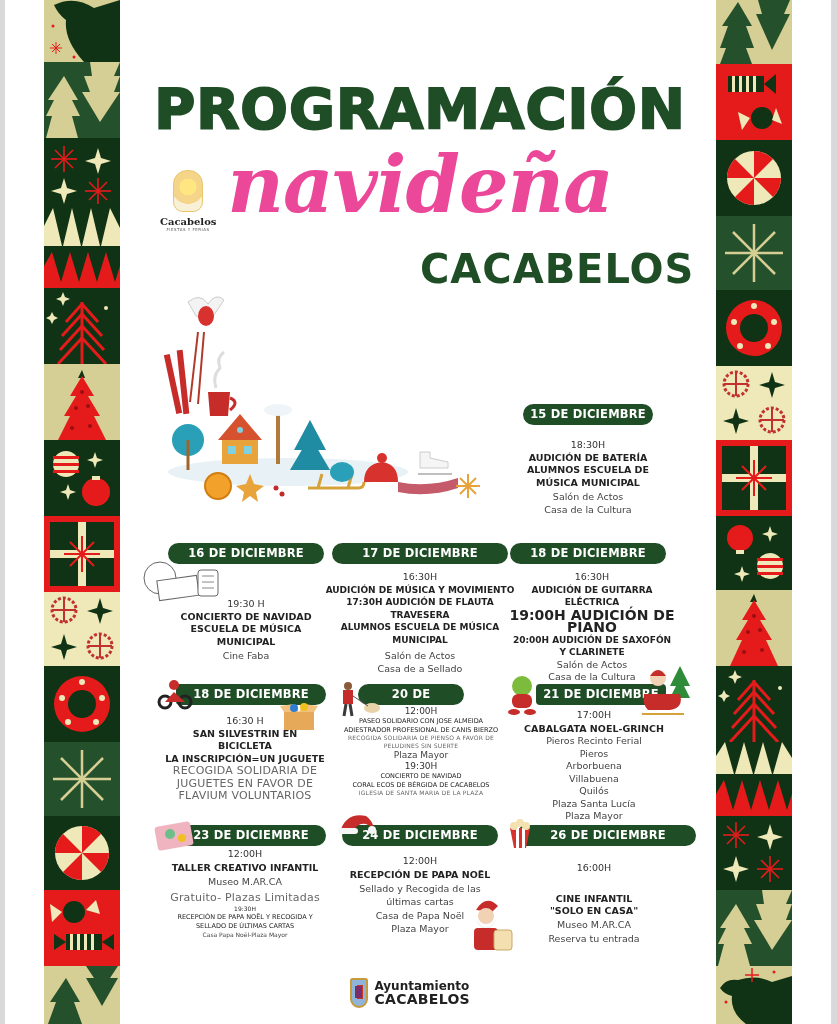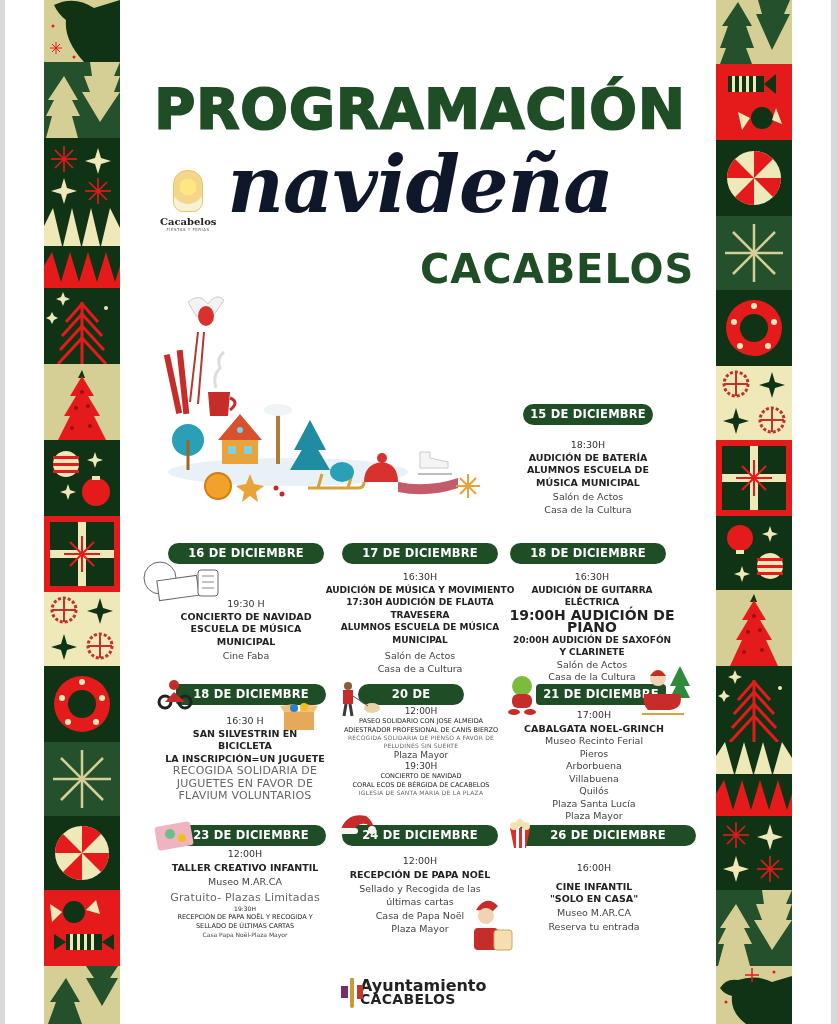--- a/index.html
+++ b/index.html
@@ -11,21 +11,21 @@
   .strip { position: absolute; top: 0; width: 76px; height: 1024px; overflow: hidden; }
   .strip.left { left: 44px; }
   .strip.right { left: 716px; }
   .tile { position: absolute; left: 0; width: 76px; overflow: hidden; }
   .tile svg { display: block; width: 76px; height: 100%; }
 
   .title-main { position: absolute; left: 130px; width: 580px; top: 76px; text-align: center;
     font-family: "DejaVu Sans", sans-serif; font-weight: 900; font-size: 56px; letter-spacing: 1px; color: #1f4d26;
     -webkit-text-stroke: 2px #1f4d26; }
   .title-script { position: absolute; left: 200px; width: 440px; top: 140px; text-align: center;
-    font-family: "DejaVu Serif", serif; font-style: italic; font-weight: bold; font-size: 78px; color: #0f172a;
+    font-family: "DejaVu Serif", serif; font-style: italic; font-weight: bold; font-size: 78px; color: #ec4899;
     letter-spacing: -1px; line-height: 90px; }
   .title-town { position: absolute; left: 420px; width: 260px; top: 246px; text-align: center;
     font-family: "DejaVu Sans", sans-serif; font-weight: bold; font-size: 40px; color: #1f4d26; letter-spacing: 1px; }
 
   .logo-fiestas { position: absolute; left: 160px; top: 170px; width: 56px; height: 70px; text-align: center; }
   .logo-fiestas .badge { width: 30px; height: 42px; margin: 0 auto; border-radius: 14px 14px 10px 10px;
     background: radial-gradient(circle at 50% 40%, #ffe680 0 30%, #f5d58a 31% 60%, #f9f1d6 61%); border: 1px solid #e9c46a; }
   .logo-fiestas .name { font-family: "DejaVu Serif", serif; font-weight: bold; font-size: 10px; color: #222; margin-top: 4px; }
   .logo-fiestas .sub { font-size: 4px; color: #555; letter-spacing: .5px; }
 
@@ -41,21 +41,21 @@
   .ev-note { color: #666; font-size: 11px; letter-spacing: .2px; }
   .ev-tiny { font-size: 6px; line-height: 8px; }
   .ev-tiny-bold { font-size: 6.5px; line-height: 8.5px; font-weight: normal; color: #222; }
 
   .deco { position: absolute; }
 
   .footer-logo { position: absolute; left: 350px; top: 975px; width: 120px; height: 36px; display: flex; align-items: center; gap: 6px; }
   .shield { width: 26px; height: 30px; border-radius: 4px 4px 13px 13px; background: #8fb3d9; border: 2px solid #c79a3b; position: relative; }
   .shield:before { content: ""; position: absolute; left: 5px; top: 5px; width: 6px; height: 14px; background: #c0392b; }
   .shield:after { content: ""; position: absolute; right: 4px; top: 6px; width: 7px; height: 12px; background: #7a2d6b; }
-  .fl-text .l1 { font-size: 16px; font-weight: bold; color: #222; line-height: 12px; }
+  .fl-text .l1 { font-size: 12px; font-weight: bold; color: #222; line-height: 12px; }
   .fl-text .l2 { font-size: 14px; font-weight: bold; color: #222; line-height: 15px; letter-spacing: .3px; }
 </style>
 </head>
 <body>
 
 <div class="edge-l"></div>
 <div class="edge-r"></div>
 
 <div class="strip left">
   <div class="tile" style="top:0;height:62px">
@@ -497,29 +497,29 @@
 <svg class="deco" style="left:140px;top:560px;width:82px;height:46px" viewBox="0 0 82 46">
   <circle cx="20" cy="18" r="16" fill="none" stroke="#666" stroke-width="1"></circle>
   <rect x="18" y="18" width="40" height="20" fill="#fff" stroke="#666" stroke-width="1" transform="rotate(-8 38 28)"></rect>
   <rect x="58" y="10" width="20" height="26" rx="3" fill="#fff" stroke="#666" stroke-width="1"></rect>
   <line x1="62" y1="16" x2="74" y2="16" stroke="#888"></line>
     <line x1="62" y1="22" x2="74" y2="22" stroke="#888"></line>
     <line x1="62" y1="28" x2="74" y2="28" stroke="#888"></line>
 </svg>
 
 <div class="event" style="left:322px;top:543px;width:196px">
-  <span class="pill" style="width:156px">17 DE DICIEMBRE</span>
+  <span class="pill" style="width:176px">17 DE DICIEMBRE</span>
   <span class="ev-line ev-time" style="margin-top:7px">16:30H</span>
   <span class="ev-line ev-bold" style="font-size:9px">AUDICIÓN DE MÚSICA Y MOVIMIENTO</span>
   <span class="ev-line ev-bold" style="font-size:9px">17:30H AUDICIÓN DE FLAUTA</span>
   <span class="ev-line ev-bold" style="font-size:9px">TRAVESERA</span>
   <span class="ev-line ev-bold" style="font-size:9px">ALUMNOS ESCUELA DE MÚSICA</span>
   <span class="ev-line ev-bold" style="font-size:9px">MUNICIPAL</span>
   <span class="ev-line ev-place" style="margin-top:4px">Salón de Actos</span>
-  <span class="ev-line ev-place">Casa de a Cultura</span>
+  <span class="ev-line ev-place">Casa de a Sellado</span>
 </div>
 
 <div class="event" style="left:504px;top:543px;width:176px">
   <span class="pill" style="width:156px;margin-left:6px">18  DE DICIEMBRE</span>
   <span class="ev-line ev-time" style="margin-top:7px">16:30H</span>
   <span class="ev-line ev-bold" style="font-size:9px">AUDICIÓN DE GUITARRA</span>
   <span class="ev-line ev-bold" style="font-size:9px">ELÉCTRICA</span>
   <span class="ev-line ev-bold" style="font-size:14px">19:00H AUDICIÓN DE PIANO</span>
   <span class="ev-line ev-bold" style="font-size:9px">20:00H AUDICIÓN DE SAXOFÓN</span>
   <span class="ev-line ev-bold" style="font-size:9px">Y CLARINETE</span>
@@ -570,21 +570,21 @@
     <line x1="8" y1="24" x2="6" y2="36" stroke="#3a3a3a" stroke-width="3"></line>
     <line x1="12" y1="24" x2="14" y2="36" stroke="#3a3a3a" stroke-width="3"></line>
   <ellipse cx="34" cy="28" rx="8" ry="5" fill="#e8d2a8"></ellipse>
     <line x1="15" y1="16" x2="30" y2="26" stroke="#555"></line>
 </svg>
 
 <div class="event" style="left:506px;top:684px;width:176px">
   <span class="pill" style="width:130px;margin-left:30px;border-radius:4px">21  DE DICIEMBRE</span>
   <span class="ev-line ev-time" style="margin-top:4px">17:00H</span>
   <span class="ev-line ev-bold" style="margin-top:1px">CABALGATA NOEL-GRINCH</span>
-  <span class="ev-line ev-place">Museo Recinto Ferial</span>
+  <span class="ev-line ev-place">Pieros Recinto Ferial</span>
   <span class="ev-line ev-place">Pieros</span>
   <span class="ev-line ev-place">Arborbuena</span>
   <span class="ev-line ev-place">Villabuena</span>
   <span class="ev-line ev-place">Quilós</span>
   <span class="ev-line ev-place">Plaza Santa Lucía</span>
   <span class="ev-line ev-place">Plaza Mayor</span>
 </div>
 <svg class="deco" style="left:502px;top:672px;width:40px;height:44px" viewBox="0 0 40 44">
   <circle cx="20" cy="14" r="10" fill="#7dbb3c"></circle>
     <rect x="10" y="22" width="20" height="14" rx="6" fill="#c62d2a"></rect>
@@ -635,21 +635,21 @@
   <path d="M8 14 Q18 -2 30 10 L24 16Z" fill="#c62d2a"></path>
     <circle cx="18" cy="20" r="8" fill="#f1d2b4"></circle>
     <path d="M8 22 Q18 40 28 22 Q26 32 18 34 Q10 32 8 22Z" fill="#f5f5f5"></path>
   <rect x="6" y="32" width="24" height="22" rx="4" fill="#c62d2a"></rect>
     <rect x="26" y="34" width="18" height="20" rx="3" fill="#f3dfb0" stroke="#c9a866"></rect>
 </svg>
 
 <div class="event" style="left:506px;top:825px;width:176px">
   <span class="pill" style="width:176px;margin-left:14px;border-radius:4px 11px 11px 4px">26 DE DICIEMBRE</span>
   <span class="ev-line ev-time" style="margin-top:16px">16:00H</span>
-  <span class="ev-line ev-bold" style="margin-top:6px">CINE INFANTIL</span>
+  <span class="ev-line ev-bold" style="margin-top:18px">CINE INFANTIL</span>
   <span class="ev-line ev-bold">"SOLO EN CASA"</span>
   <span class="ev-line ev-place" style="margin-top:1px">Museo M.AR.CA</span>
   <span class="ev-line ev-place" style="margin-top:2px">Reserva tu entrada</span>
 </div>
 <svg class="deco" style="left:506px;top:818px;width:28px;height:30px" viewBox="0 0 28 30">
   <path d="M4 10 L24 10 L20 30 L8 30Z" fill="#d8322f"></path>
     <rect x="10" y="10" width="3" height="20" fill="#fff"></rect>
     <rect x="16" y="10" width="3" height="20" fill="#fff"></rect>
   <circle cx="8" cy="8" r="4" fill="#f3e2b0"></circle>
     <circle cx="14" cy="5" r="4" fill="#f3e2b0"></circle>

